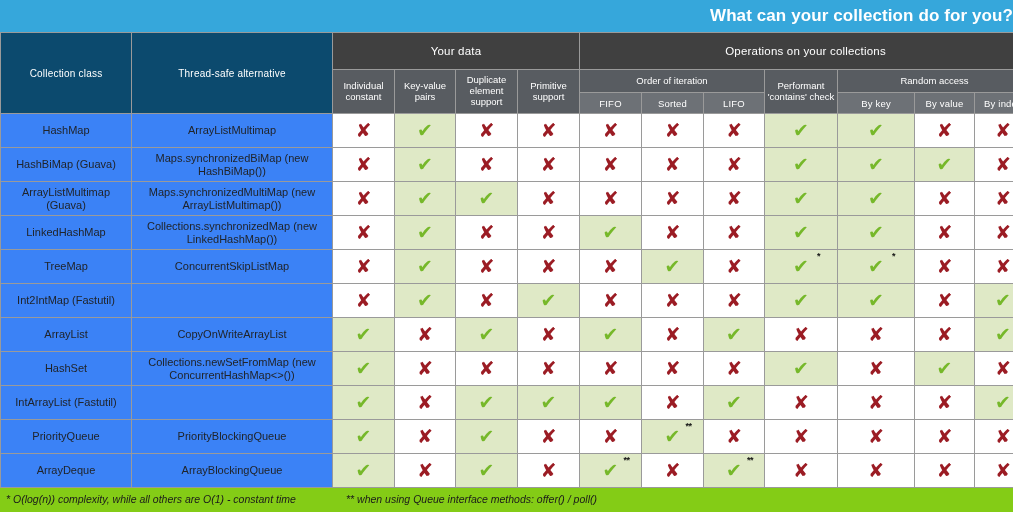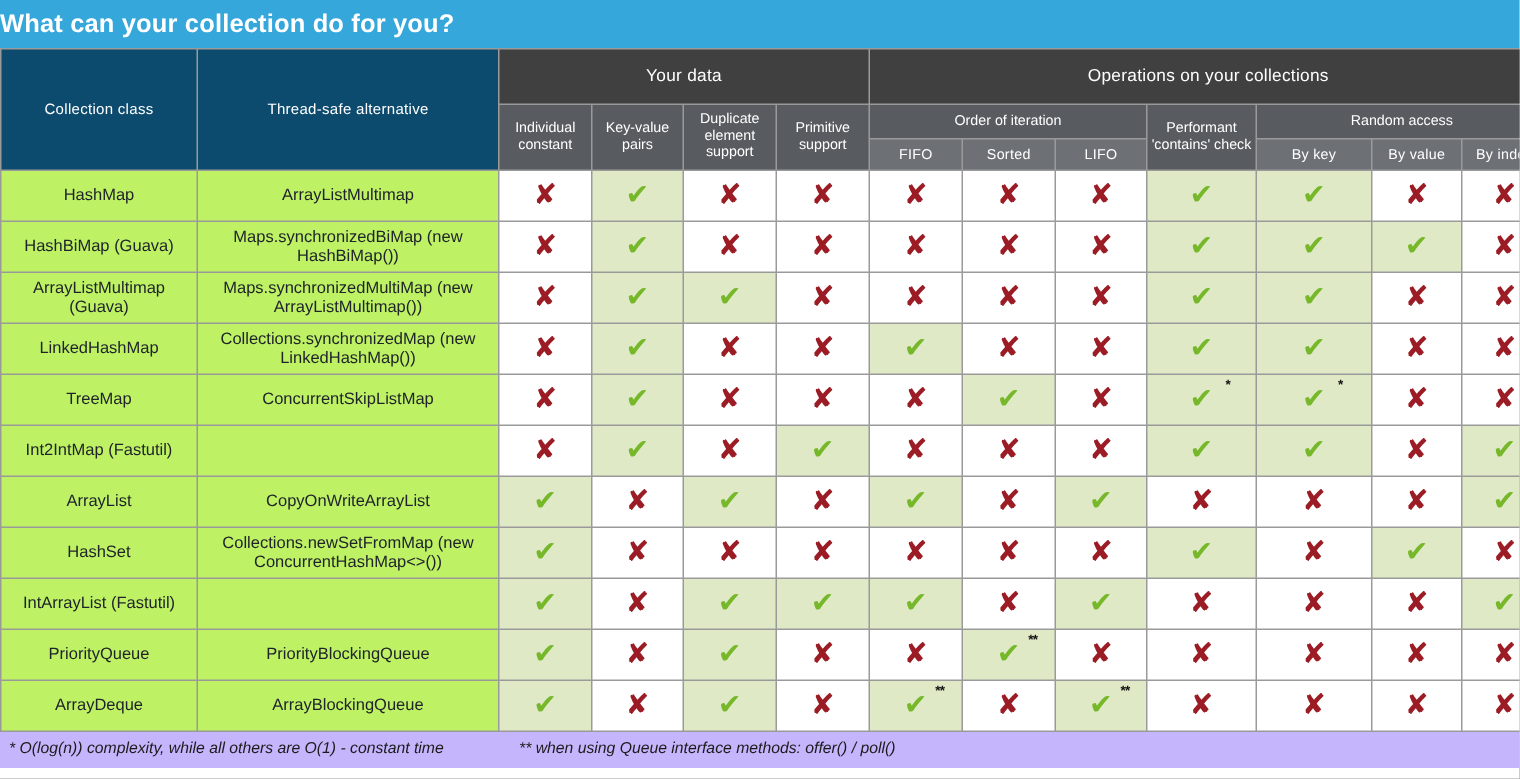--- a/index.html
+++ b/index.html
@@ -7,21 +7,21 @@
     width:1013px;height:519px;overflow:hidden;
     background:#ffffff;
     font-family:"Liberation Sans", sans-serif;
     -webkit-font-smoothing:antialiased;
   }
   .poster{position:relative;width:1013px;height:519px;}
 
   
   .titlebar{
     height:32px;background:#36A7DB;
-    display:flex;align-items:center;justify-content:flex-start;
+    display:flex;align-items:center;justify-content:flex-end;
   }
   .titlebar h1{
     margin:0;color:#ffffff;font-size:17px;font-weight:bold;
     letter-spacing:.1px;
   }
 
   
   table.grid{
     border-collapse:separate;border-spacing:1px;
     width:1013px;table-layout:fixed;background:#9a9a9a;
@@ -44,40 +44,40 @@
     background:#585c61;color:#ffffff;font-size:9.5px;font-weight:bold;
     line-height:1.15;padding:2px 1px;
   }
   .hdr-sub2{
     background:#6d7176;color:#ffffff;font-size:9.5px;font-weight:bold;
     height:20px;letter-spacing:.2px;
   }
 
   
   .rowlabel{
-    background:#bef264;color:#20242a;font-size:11px;line-height:1.18;
+    background:#3b82f6;color:#20242a;font-size:11px;line-height:1.18;
     padding:2px 4px;
   }
   .cell{height:33px;background:#ffffff;position:relative;}
   .cell.yes{background:#dfe9c6;}
 
   .mark{display:inline-block;line-height:1;position:relative;}
   .x-mark{color:#9b1c24;font-size:19px;font-weight:bold;
           font-family:"DejaVu Sans", sans-serif;}
   .c-mark{color:#76b82a;font-size:19px;font-weight:bold;
           font-family:"DejaVu Sans", sans-serif;}
   .sup{
     position:absolute;top:-5px;right:-11px;
     color:#111;font-size:9px;font-weight:bold;letter-spacing:-.5px;
     font-family:"Liberation Sans", sans-serif;
   }
 
   
   .notes{
-    position:relative;height:24px;background:#c4b5fd;
+    position:relative;height:24px;background:#84cc16;
     font-style:italic;font-size:10.5px;color:#1b1b1b;
   }
   .note-a{position:absolute;left:6px;top:5px;}
   .note-b{position:absolute;left:346px;top:5px;}
 </style>
 </head>
 <body>
 
 <div class="poster">
 

